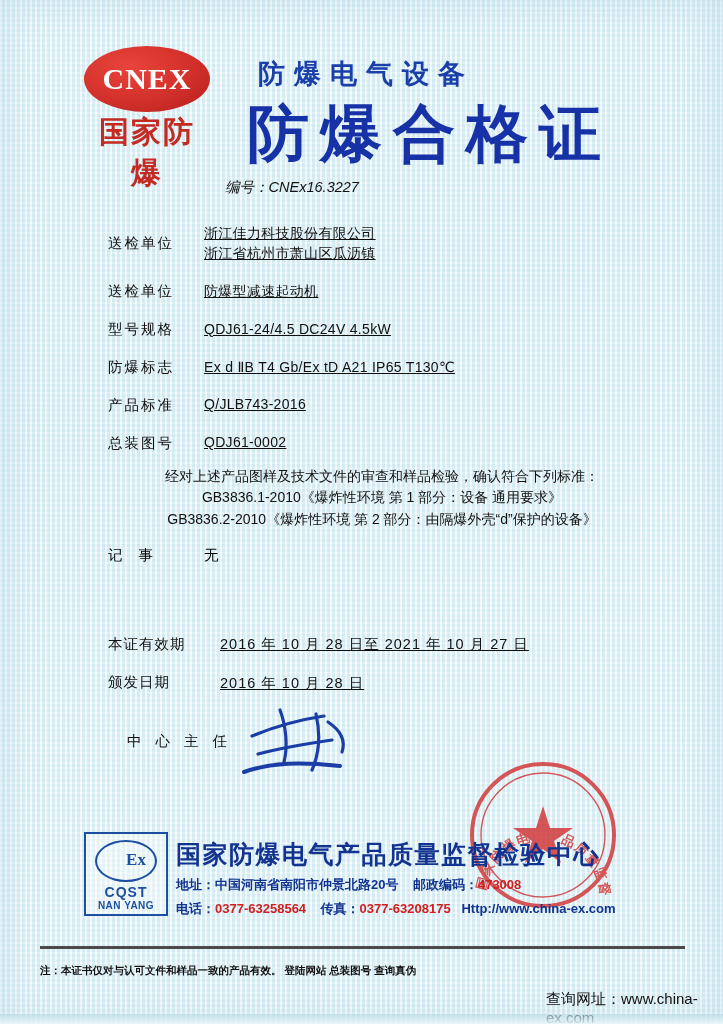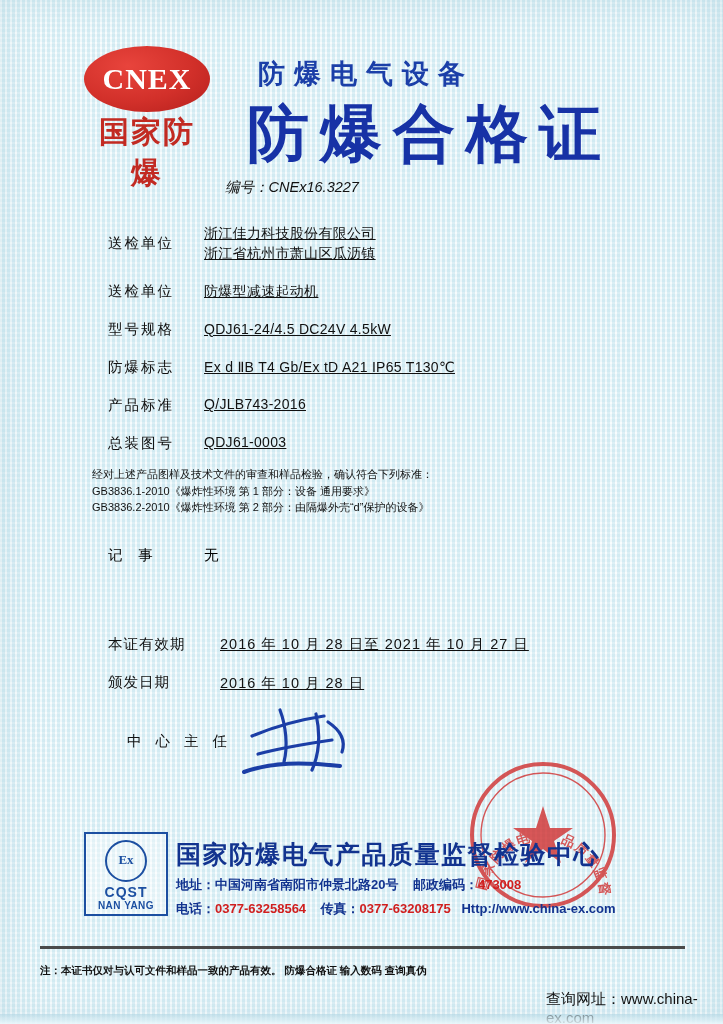--- a/index.html
+++ b/index.html
@@ -118,35 +118,35 @@
     color: #111;
     line-height: 1.42;
     letter-spacing: 0.3px;
     text-decoration: underline;
   }
   .row .value .line2 { display: block; }
   .row-spaced { margin-bottom: 18px; }
   
   .standards {
     position: absolute;
-    left: 92px;
+    left: 112px;
     top: 466px;
     width: 540px;
-    font-size: 11px;
+    font-size: 14px;
     color: #111;
     line-height: 1.52;
+    text-align: center;
   }
   
   .remark {
     position: absolute;
     left: 108px;
     top: 546px;
     width: 540px;
     display: flex;
-    font-family: Liberation Serif, serif;
   }
   .remark .label {
     width: 96px;
     flex: 0 0 96px;
     font-size: 14.5px;
     letter-spacing: 6px;
   }
   .remark .value { font-size: 14.5px; }
   
   .dates {
@@ -202,24 +202,25 @@
     text-align: center;
     color: #1c4fa1;
     background: rgba(255,255,255,0.35);
   }
   .ex-badge .ex-circle {
     width: 38px;
     height: 38px;
     border: 2px solid #1c4fa1;
     border-radius: 50%;
     margin: 6px auto 2px auto;
-    font-size: 13px;
+    font-size: 17px;
     line-height: 36px;
     font-family: "Liberation Serif", serif;
     font-weight: bold;
+    padding-left: 20px;
   }
   .ex-badge .cqst {
     font-size: 14px;
     font-weight: bold;
     letter-spacing: 1px;
   }
   .ex-badge .nanyang {
     font-size: 10px;
     font-weight: bold;
     letter-spacing: 0.5px;
@@ -333,21 +334,21 @@
     <div class="row row-spaced">
       <div class="label">防爆标志</div>
       <div class="value">Ex d ⅡB T4 Gb/Ex tD A21  IP65 T130℃</div>
     </div>
     <div class="row row-spaced">
       <div class="label">产品标准</div>
       <div class="value">Q/JLB743-2016</div>
     </div>
     <div class="row">
       <div class="label">总装图号</div>
-      <div class="value">QDJ61-0003</div>
+      <div class="value">QDJ61-0002</div>
     </div>
   </div>
 
   <div class="standards">
     <div>经对上述产品图样及技术文件的审查和样品检验，确认符合下列标准：</div>
     <div>GB3836.1-2010《爆炸性环境  第 1 部分：设备  通用要求》</div>
     <div>GB3836.2-2010《爆炸性环境  第 2 部分：由隔爆外壳“d”保护的设备》</div>
   </div>
 
   <div class="remark">
@@ -398,16 +399,16 @@
 
   <div class="org-addr">
     <span>地址：</span><span>中国河南省南阳市仲景北路20号</span>&nbsp;&nbsp;&nbsp;&nbsp;<span>邮政编码：</span><span class="zip-num">473008</span>
   </div>
 
   <div class="org-tel">
     <span>电话：</span><span class="num">0377-63258564</span>&nbsp;&nbsp;&nbsp;&nbsp;<span>传真：</span><span class="num">0377-63208175</span>&nbsp;&nbsp;&nbsp;<span class="url">Http://www.china-ex.com</span>
   </div>
 
   <div class="rule"></div>
-  <div class="note">注：本证书仅对与认可文件和样品一致的产品有效。        防爆合格证  输入数码  查询真伪</div>
+  <div class="note">注：本证书仅对与认可文件和样品一致的产品有效。        登陆网站  总装图号  查询真伪</div>
   <div class="query-url">查询网址：www.china-ex.com</div>
   <div class="bottom-edge"></div>
 </div>
 
 </body></html>

